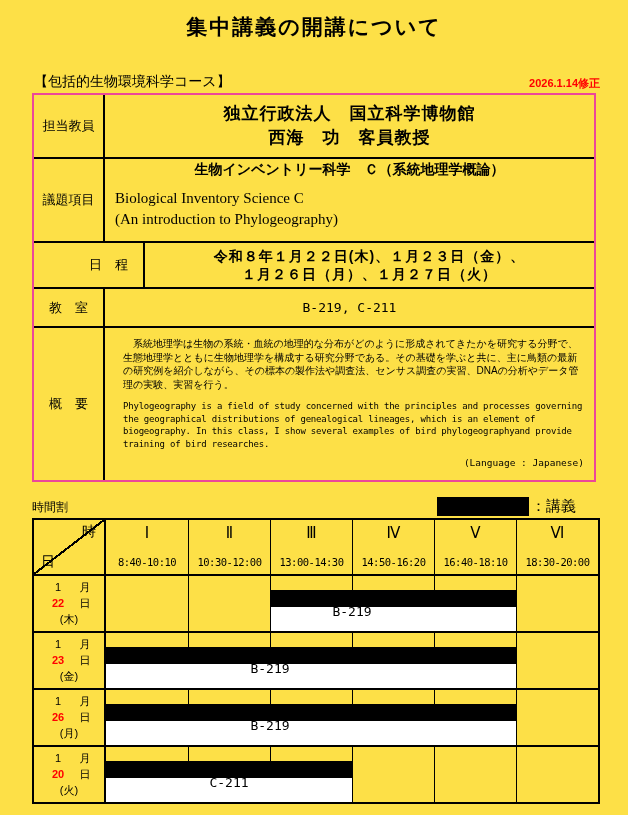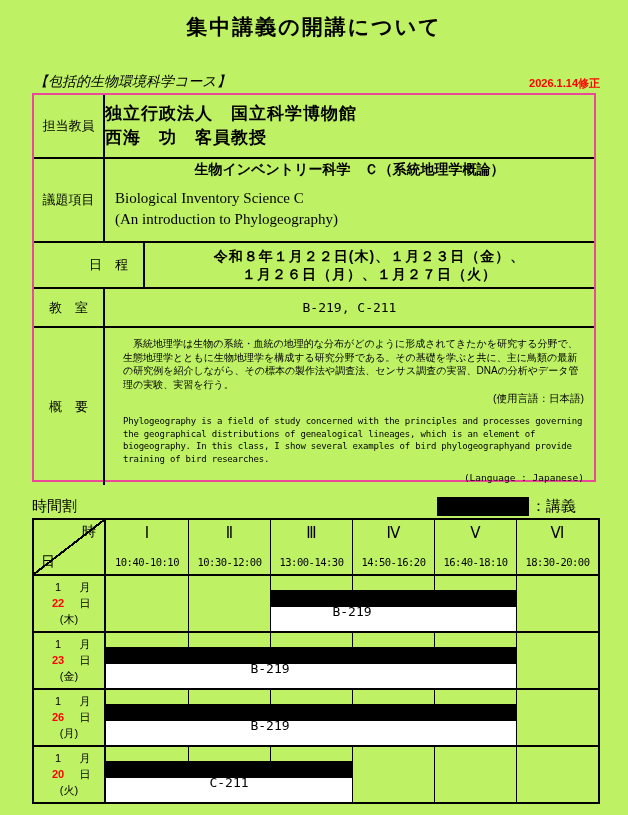--- a/index.html
+++ b/index.html
@@ -1,56 +1,56 @@
 <!DOCTYPE html>
 <html><head>
 <meta charset="utf-8">
 <style>
   html,body{margin:0;padding:0;background:#fff;}
   .page{
-    position:relative;width:628px;height:815px;background:#bef264;color:#000;
+    position:relative;width:628px;height:815px;background:#fde047;color:#000;
     font-family:"Liberation Sans","DejaVu Sans",sans-serif;overflow:hidden;
   }
   .doc-title{
     text-align:center;padding-top:13px;font-size:21px;font-weight:600;letter-spacing:2px;
   }
   
   .meta-row{
     margin:30px 28px 0 32px;display:flex;align-items:flex-end;height:20px;
   }
-  .course-tag{font-size:14px;font-weight:500;padding-left:2px;font-style:italic;}
+  .course-tag{font-size:14px;font-weight:500;padding-left:2px;}
   .revision-note{margin-left:auto;font-size:11px;font-weight:bold;color:#ff0000;}
   
   .info-table{margin:2px 32px 0 32px;border:2px solid #ec4899;}
   .itr{display:grid;grid-template-columns:71px 1fr;}
   .itr + .itr{border-top:2px solid #000;}
   .ilabel{
     border-right:2px solid #000;display:flex;align-items:center;justify-content:center;
     font-size:13px;font-weight:500;white-space:pre;
   }
   .icontent{display:flex;flex-direction:column;justify-content:center;}
   .r-instructor{height:62px;}
-  .r-instructor .icontent{align-items:flex-start;font-size:17px;font-weight:600;line-height:24px;letter-spacing:1px;}
+  .r-instructor .icontent{align-items:center;font-size:17px;font-weight:600;line-height:24px;letter-spacing:1px;}
   .r-subject{height:82px;}
   .subject-ja{text-align:center;font-size:14px;font-weight:600;margin-top:2px;}
   .subject-en{font-family:"Liberation Serif","DejaVu Serif",serif;font-size:15px;padding-left:10px;line-height:21px;}
   .subject-en.first{margin-top:9px;}
   .r-schedule{height:44px;padding-left:40px;}
   .r-schedule .icontent{align-items:center;font-size:14px;font-weight:600;line-height:18px;letter-spacing:1px;}
   .r-classroom{height:37px;}
   .r-classroom .icontent{align-items:center;font-family:"DejaVu Sans Mono","Liberation Mono",monospace;font-size:13px;}
   .r-overview{height:152px;}
   .r-overview .icontent{justify-content:flex-start;padding:9px 8px 2px 18px;}
   .sum-ja{font-size:10px;line-height:13.5px;}
   .lang-ja{font-size:10.5px;text-align:right;padding-right:2px;margin-top:1px;}
   .sum-en{font-family:"DejaVu Sans Mono","Liberation Mono",monospace;font-size:9px;letter-spacing:-0.2px;line-height:12.5px;margin-top:9px;}
   .lang-en{font-family:"DejaVu Sans Mono","Liberation Mono",monospace;font-size:9.5px;text-align:right;padding-right:2px;margin-top:7px;}
   
   .tt-head-row{margin:12px 28px 0 32px;display:flex;align-items:flex-end;height:22px;}
-  .tt-heading{font-size:15px;font-weight:500;}
+  .tt-heading{font-size:12px;font-weight:500;}
   .legend-box{margin-left:auto;width:92px;height:19px;background:#000;}
   .legend-label{font-size:15px;font-weight:500;margin:0 24px 0 2px;}
   
   .timetable{margin:2px 28px 0 32px;border:2px solid #000;width:564px;}
   .tt-header{display:grid;grid-template-columns:72px 82px 82px 82px 82px 82px 82px;height:54px;}
   .corner-cell{
     position:relative;border-right:2px solid #000;
     background:linear-gradient(to bottom right,transparent 48.8%,#000 48.8%,#000 51.2%,transparent 51.2%);
   }
   .corner-time{position:absolute;top:3px;right:8px;font-size:14px;font-weight:500;}
@@ -117,21 +117,20 @@
       </div>
     </div>
     <div class="itr r-classroom">
       <div class="ilabel">教　室</div>
       <div class="icontent">B-219, C-211</div>
     </div>
     <div class="itr r-overview">
       <div class="ilabel">概　要</div>
       <div class="icontent">
         <div class="sum-ja">　系統地理学は生物の系統・血統の地理的な分布がどのように形成されてきたかを研究する分野で、生態地理学とともに生物地理学を構成する研究分野である。その基礎を学ぶと共に、主に鳥類の最新の研究例を紹介しながら、その標本の製作法や調査法、センサス調査の実習、DNAの分析やデータ管理の実験、実習を行う。</div>
-        <div class="lang-ja">(使用言語：日本語)</div>
         <div class="sum-en">  Phylogeography is a field of study concerned with the principles and processes governing the geographical distributions of genealogical lineages, which is an element of biogeography. In this class, I show several examples of bird phylogeographyand provide training of bird researches.</div>
         <div class="lang-en">(Language : Japanese)</div>
       </div>
     </div>
   </div>
 
   <div class="tt-head-row">
     <span class="tt-heading">時間割</span>
     <span class="legend-box"></span>
     <span class="legend-label">：講義</span>
@@ -139,21 +138,21 @@
 
   <div class="timetable">
     <div class="tt-header">
       <div class="corner-cell">
         <span class="corner-time">時</span>
         <span class="corner-day">日</span>
       </div>
 
   <div class="period-cell">
     <span class="period-numeral">Ⅰ</span>
-    <span class="period-time">10:40-10:10</span>
+    <span class="period-time">8:40-10:10</span>
   </div>
 
   <div class="period-cell">
     <span class="period-numeral">Ⅱ</span>
     <span class="period-time">10:30-12:00</span>
   </div>
 
   <div class="period-cell">
     <span class="period-numeral">Ⅲ</span>
     <span class="period-time">13:00-14:30</span>

